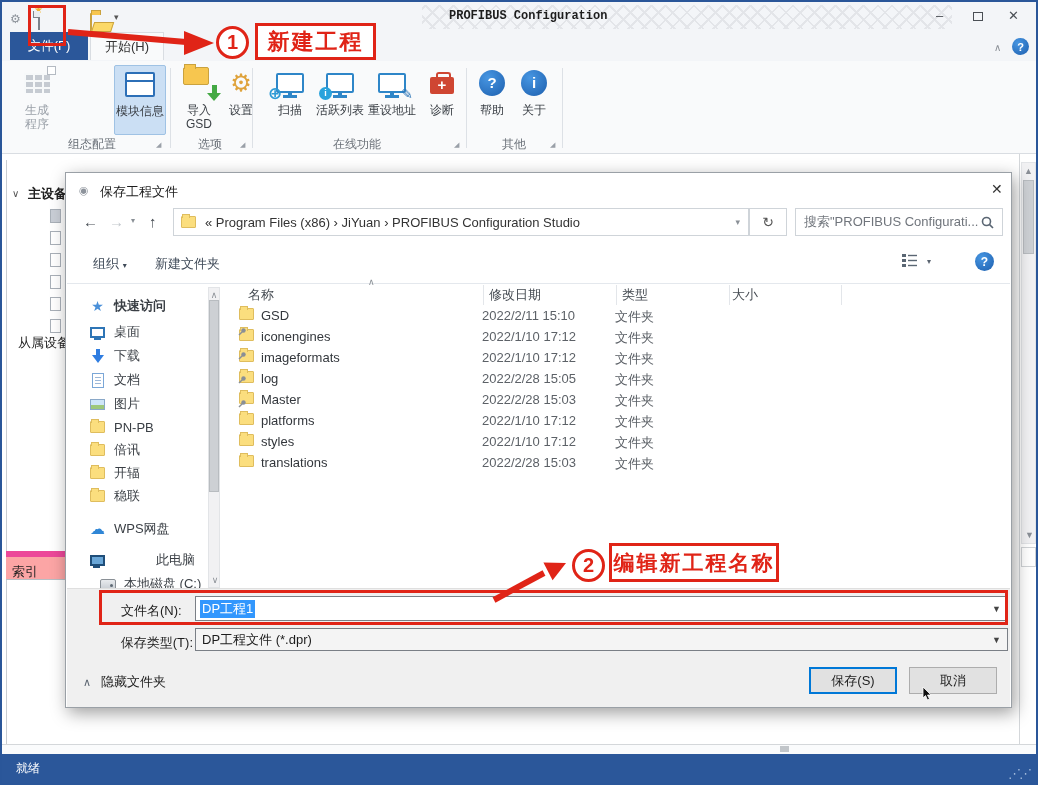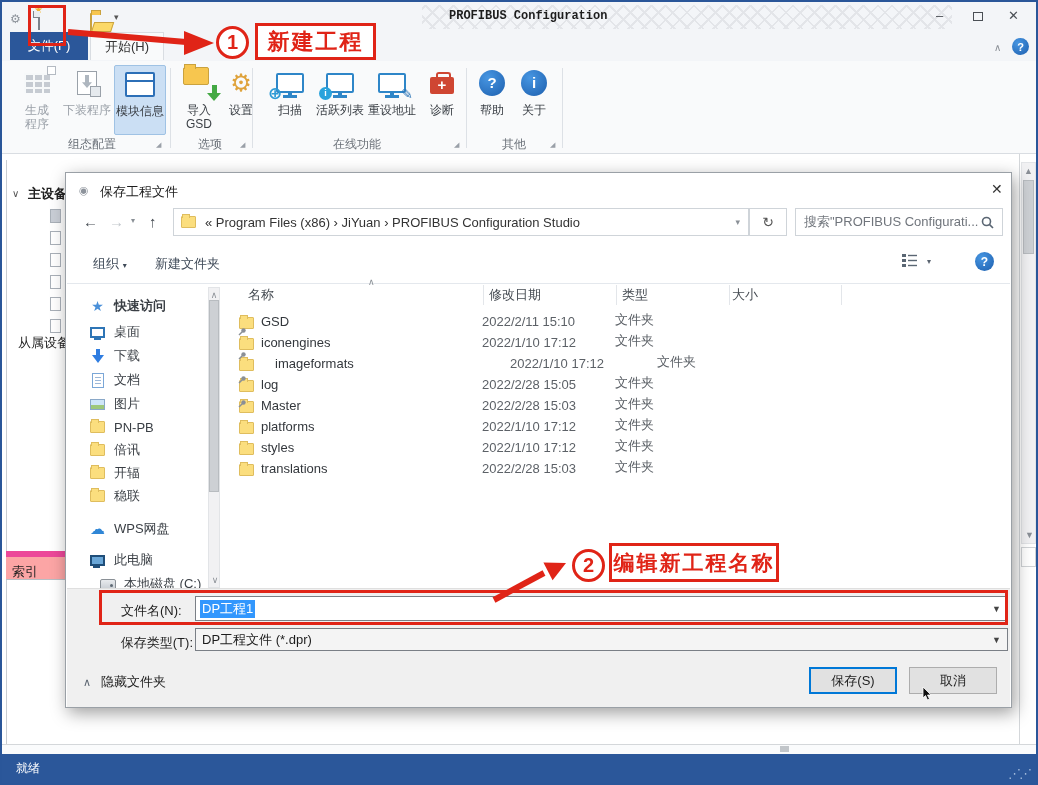--- a/index.html
+++ b/index.html
@@ -70,21 +70,21 @@
   .dtitle{font-size:13px;color:#1d1d1d;}
   .navarrow{font-size:15px;color:#454b52;}
   .navarrow.dis{color:#c2c7cc;}
   .bcbox,.srchbox,.rfbox{border:1px solid #cfd4d9;background:#fff;height:28px;display:flex;align-items:center;}
   .bcbox{padding-left:7px;font-size:13px;color:#333;}
   .toolbar-link{font-size:13px;color:#3f4a58;}
   .ic-folder{width:15px;height:12px;background:#fbde7e;border:1px solid #dfbd5e;border-radius:1px;position:relative;flex:0 0 15px;}
   .ic-folder::before{content:"";position:absolute;top:-3px;left:0;width:6px;height:3px;background:#fbde7e;border:1px solid #dfbd5e;border-bottom:none;}
   .hdr{font-size:13px;color:#454b52;}
   .colsep{width:1px;background:#e3e6ea;top:112px;height:20px;}
-  .frow{display:flex;align-items:flex-end;width:620px;height:21px;font-size:13px;}
+  .frow{display:flex;align-items:flex-start;width:620px;height:21px;font-size:13px;}
   .fname{margin-left:7px;width:221px;color:#33373c;}
   .fdate{width:133px;color:#5c6167;}
   .ftype{width:110px;color:#5c6167;}
   .nitem{display:flex;align-items:center;height:22px;font-size:13px;color:#3a3f45;width:168px;}
   .nic{width:17px;height:16px;margin-right:8px;display:flex;align-items:center;justify-content:center;flex:0 0 17px;}
   .npin{margin-left:auto;margin-right:10px;}
   .ic-star{color:#4a90d9;font-size:14px;}
   .ic-mon-s{width:15px;height:11px;border:2px solid #2e75b6;position:relative;background:#fff;}
   .ic-mon-s::after{content:"";position:absolute;left:2px;bottom:-4px;width:7px;height:2px;background:#2e75b6;}
   .ic-down{position:relative;width:12px;height:15px;}
@@ -136,26 +136,20 @@
 
   
   <div class="abs ribbon"></div>
 
   <div class="abs rbtn dis" style="left:12px;width:46px;">
     <span class="ric">
         <span class="ic-bricks"></span>
       </span>
     <span class="rlbl" style="width:28px;">生成 程序</span>
   </div>
-  <div class="abs rbtn dis" style="left:60px;width:50px;">
-    <span class="ric">
-        <span class="ic-dlpage"></span>
-      </span>
-    <span class="rlbl">下装程序</span>
-  </div>
   <div class="abs rbtn sel" style="left:112px;width:52px;">
     <span class="ric">
         <span class="ic-module"></span>
       </span>
     <span class="rlbl">模块信息</span>
   </div>
   <div class="abs rsep" style="left:168px;"></div>
 
   <div class="abs rbtn" style="left:176px;width:42px;">
     <span class="ric" style="width:32px;">
@@ -317,21 +311,21 @@
         <span class="fname">GSD</span>
         <span class="fdate">2022/2/11 15:10</span>
         <span class="ftype">文件夹</span>
       </div>
     <div class="abs frow" style="left:173px;top:156px;">
         <span class="ic-folder"></span>
         <span class="fname">iconengines</span>
         <span class="fdate">2022/1/10 17:12</span>
         <span class="ftype">文件夹</span>
       </div>
-    <div class="abs frow" style="left:173px;top:177px;gap:14px;">
+    <div class="abs frow" style="left:173px;top:177px;">
         <span class="ic-folder"></span>
         <span class="fname">imageformats</span>
         <span class="fdate">2022/1/10 17:12</span>
         <span class="ftype">文件夹</span>
       </div>
     <div class="abs frow" style="left:173px;top:198px;">
         <span class="ic-folder"></span>
         <span class="fname">log</span>
         <span class="fdate">2022/2/28 15:05</span>
         <span class="ftype">文件夹</span>
@@ -430,21 +424,21 @@
           <span class="ic-folder"></span>
         </span>
         <span>稳联</span>
       </div>
     <div class="abs nitem" style="left:23px;top:345px;">
         <span class="nic">
           <span class="ic-cloud">☁</span>
         </span>
         <span>WPS网盘</span>
       </div>
-    <div class="abs nitem" style="left:23px;top:376px;">
+    <div class="abs nitem" style="left:23px;top:376px;gap:42px;">
         <span class="nic">
           <span class="ic-pc"></span>
         </span>
         <span>此电脑</span>
       </div>
     <div class="abs nitem" style="left:33px;top:400px;">
         <span class="nic">
           <span class="ic-disk"></span>
         </span>
         <span>本地磁盘 (C:)</span>

